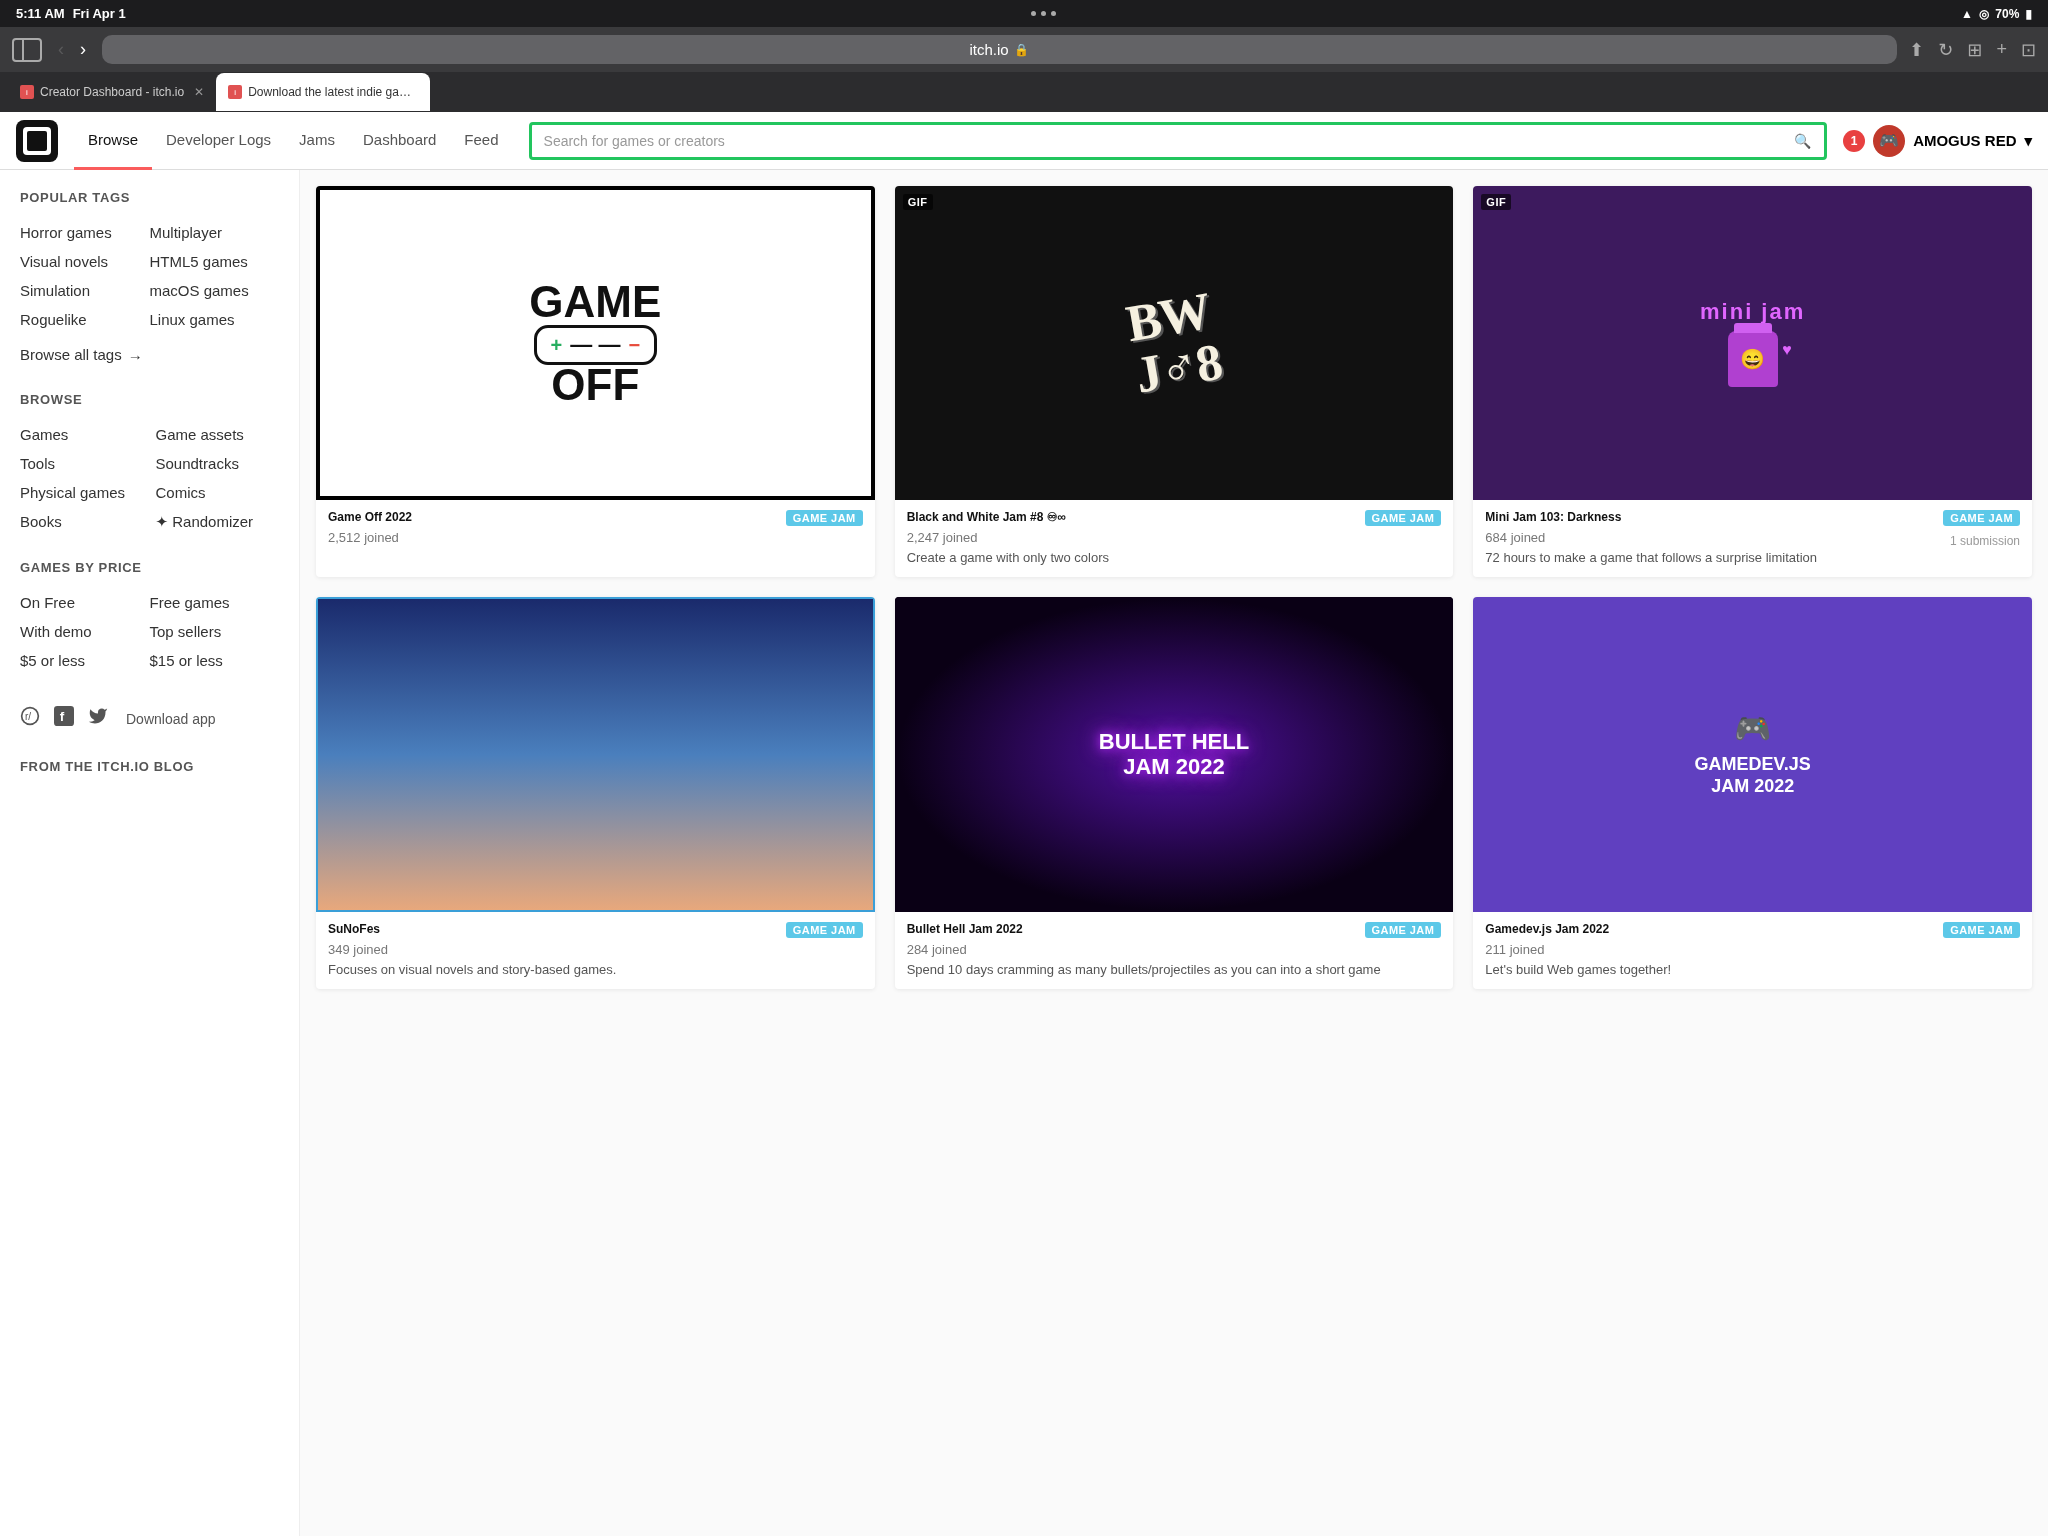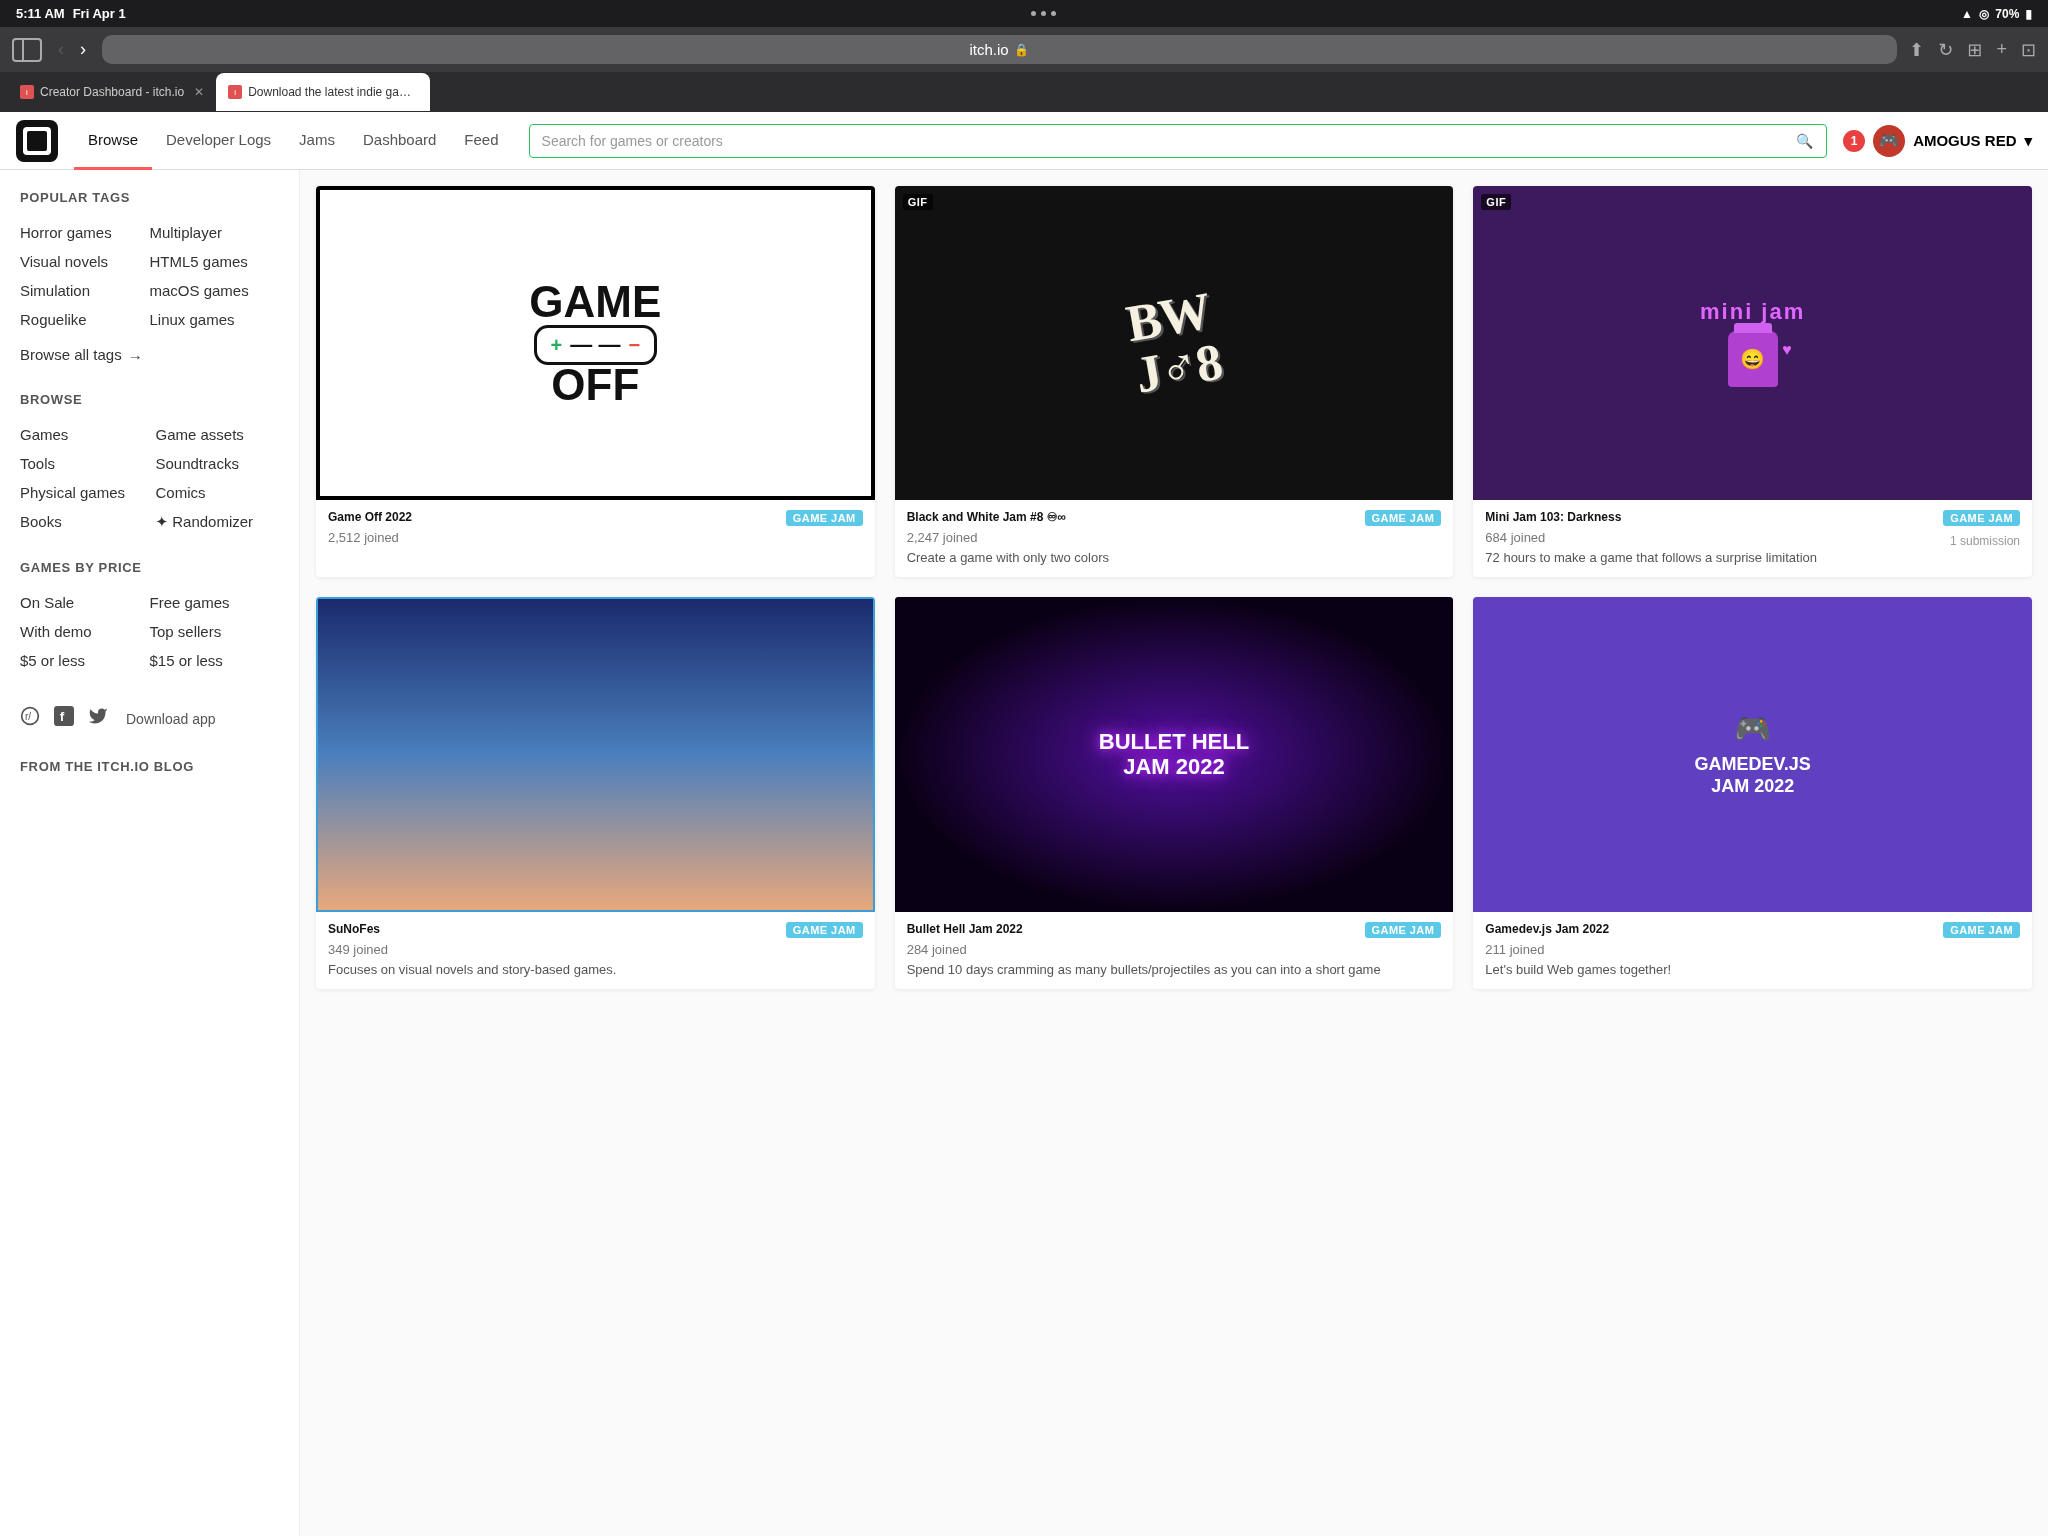--- a/index.html
+++ b/index.html
@@ -134,21 +134,21 @@
       text-decoration: none;
       height: 58px;
       display: flex; align-items: center;
       cursor: pointer;
       border-bottom: 3px solid transparent;
     }
     .nav-link.active { border-bottom-color: #fa5c5c; color: #111; }
     .search-bar {
       flex: 1;
       margin: 0 16px;
-      border: 1px solid #22c55e;
+      border: 3px solid #22c55e;
       border-radius: 4px;
       padding: 8px 12px;
       display: flex;
       align-items: center;
       gap: 8px;
       color: #999;
       font-size: 14px;
     }
     .notification-badge {
       background: #e84040;
@@ -554,21 +554,21 @@
       <a class="tag-link">Physical games</a>
       <a class="tag-link">Comics</a>
       <a class="tag-link">Books</a>
       <a class="tag-link">
         <span>✦ </span><span>Randomizer</span>
       </a>
     </div>
 
     <div class="sidebar-section-title">GAMES BY PRICE</div>
     <div class="price-grid">
-      <a class="tag-link">On Sale</a>
+      <a class="tag-link">On Free</a>
       <a class="tag-link">Free games</a>
       <a class="tag-link">With demo</a>
       <a class="tag-link">Top sellers</a>
       <a class="tag-link">$5 or less</a>
       <a class="tag-link">$15 or less</a>
     </div>
 
     <div class="social-bar">
       <span class="social-icon">
         <svg width="20" height="20" viewBox="0 0 24 24" fill="#555">

